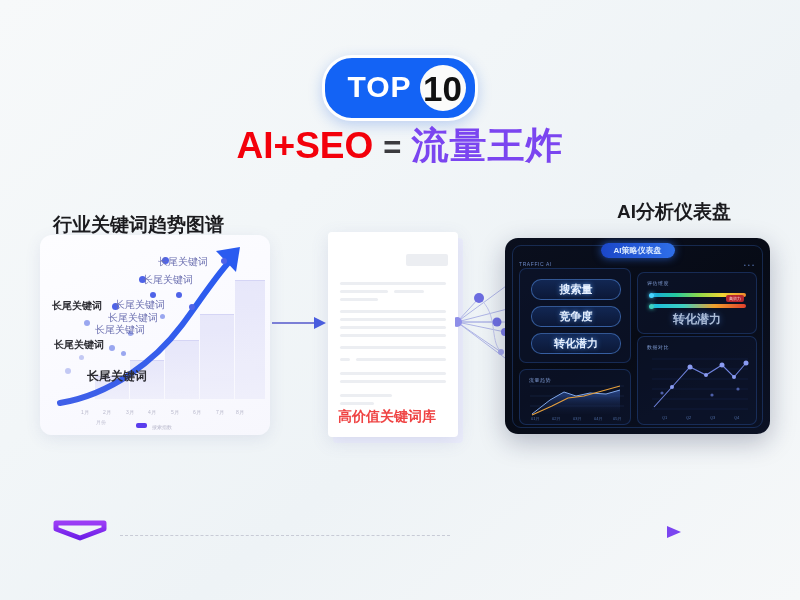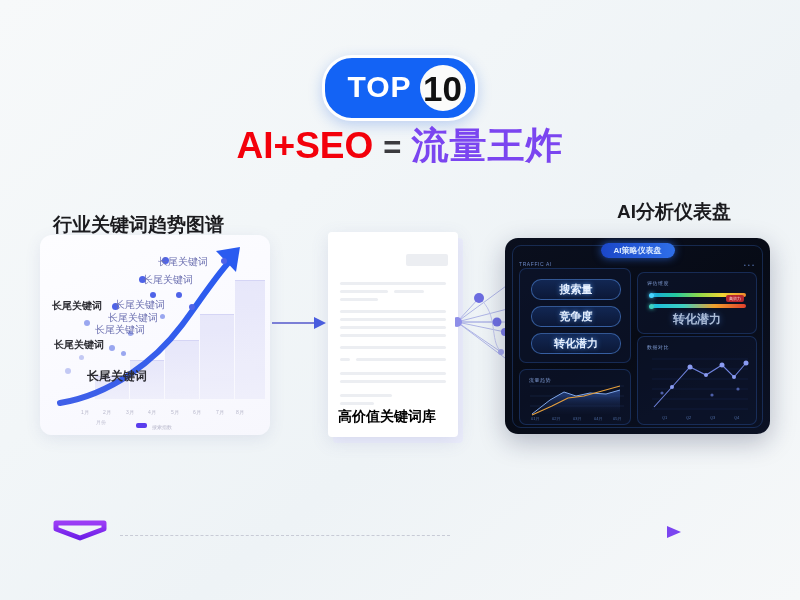--- a/index.html
+++ b/index.html
@@ -78,21 +78,21 @@
     background:#ffffff;border-radius:4px;
     box-shadow:0 5px 18px rgba(90,100,160,.14);
   }
   .doc-shadow{
     position:absolute;left:333px;top:238px;width:130px;height:205px;
     background:#eceefb;border-radius:4px;z-index:-1;
   }
   .doc-line{position:absolute;height:3px;border-radius:2px;background:#eceef2;}
   .doc-block{position:absolute;right:10px;top:22px;width:42px;height:12px;border-radius:2px;background:#eceef2;}
   .doc-label{
-    position:absolute;left:10px;bottom:11px;font-size:14px;font-weight:bold;color:#000000;white-space:nowrap;
+    position:absolute;left:10px;bottom:11px;font-size:14px;font-weight:bold;color:#ef4444;white-space:nowrap;
   }
 
   
   .nodes{position:absolute;left:455px;top:270px;}
 
   
   .card-dash{
     position:absolute;left:505px;top:238px;width:265px;height:196px;
     background:linear-gradient(150deg,#0a0f1e 0%,#070b16 50%,#0b1124 100%);
     border-radius:13px;

